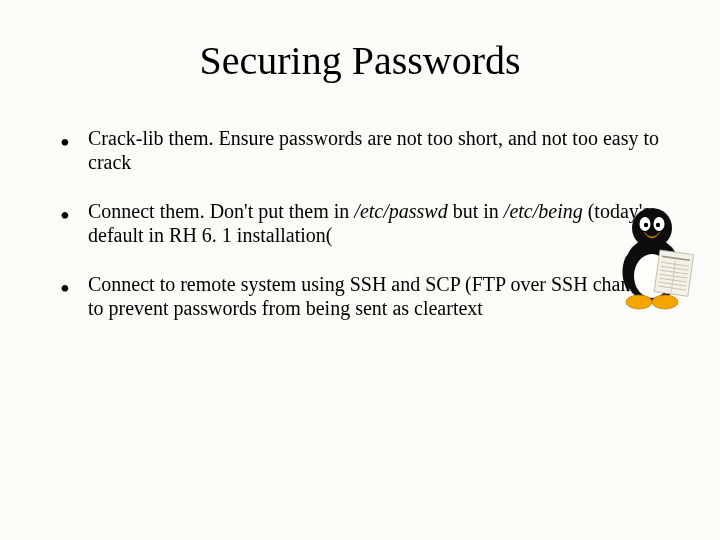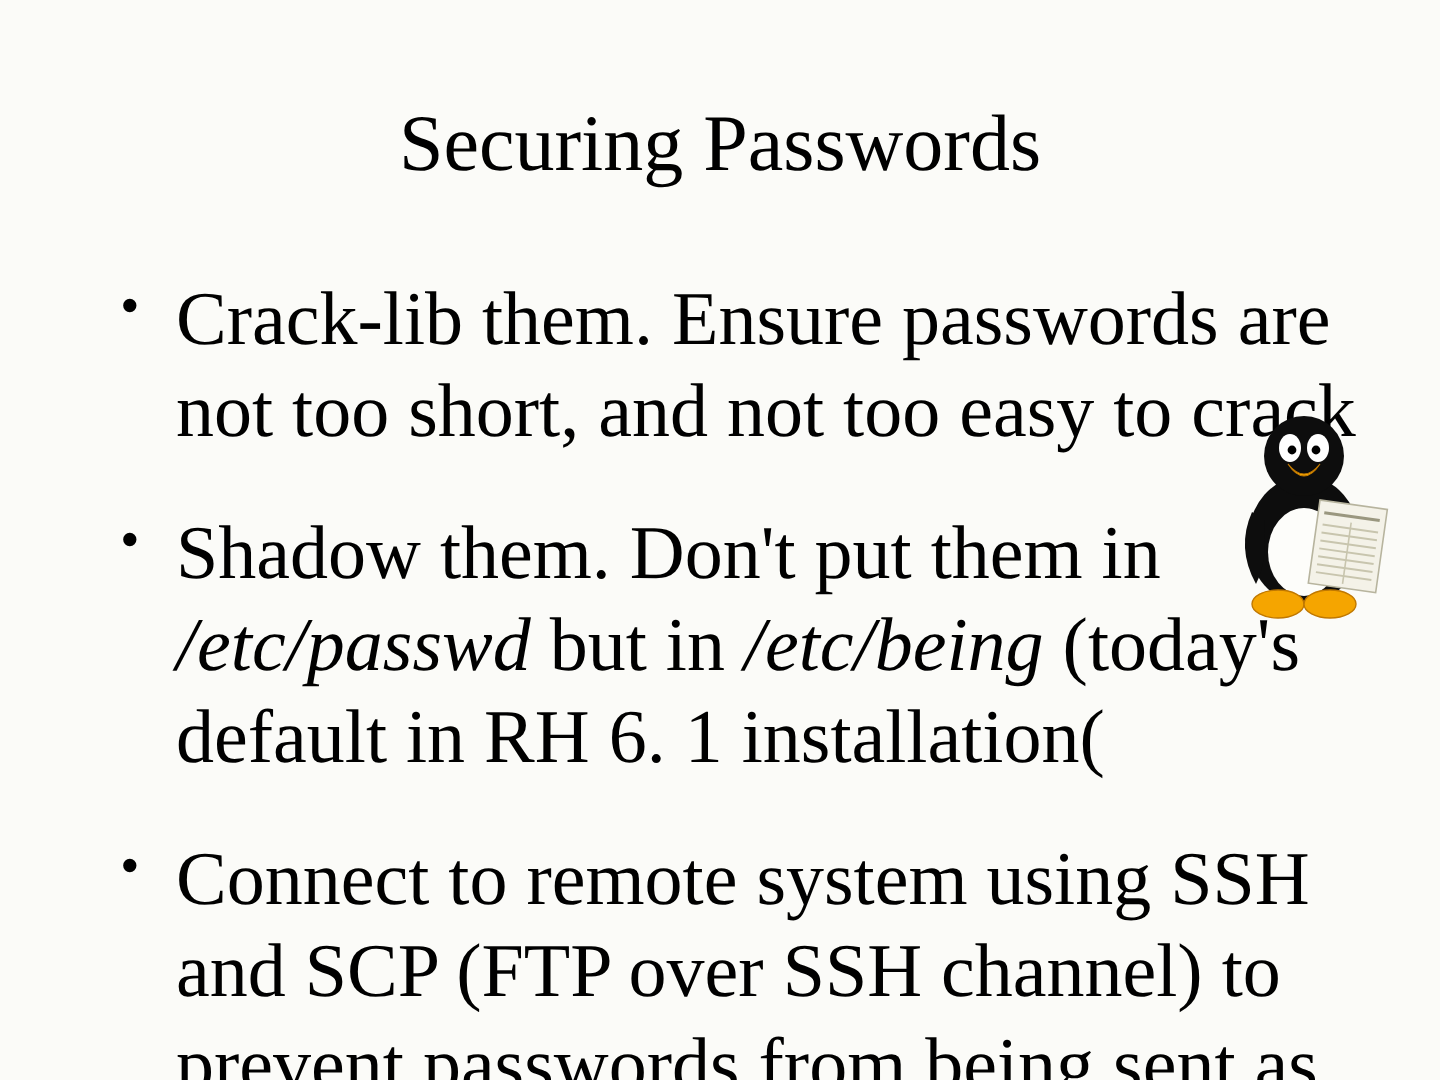--- a/index.html
+++ b/index.html
@@ -8,36 +8,36 @@
     background: #fbfbf8;
     font-family: "Times New Roman", Times, serif;
     color: #000;
     position: relative;
     overflow: hidden;
   }
   .slide {
     width: 720px;
     height: 540px;
     position: relative;
-    padding: 30px 40px 40px 40px;
+    padding: 19px 40px 40px 40px;
   }
   .title {
     text-align: center;
     font-size: 40px;
     font-weight: 400;
     margin-top: 18px;
     margin-bottom: 42px;
   }
   ul.bullets {
     list-style: none;
     padding-left: 20px;
   }
   ul.bullets > li {
     position: relative;
-    font-size: 38px;
+    font-size: 20px;
     line-height: 1.22;
     padding-left: 28px;
     margin-bottom: 6px;
     margin-top: 24px;
   }
   ul.bullets > li::before {
     content: "•";
     position: absolute;
     left: 0;
     top: 0;
@@ -56,21 +56,21 @@
 </style>
 </head>
 <body>
 
 <div class="slide">
 
   <h1 class="title">Securing Passwords</h1>
 
   <ul class="bullets">
     <li><span>Crack-lib them. Ensure passwords are not too short, and not too easy to crack</span><span class="italic"></span><span></span><span class="italic"></span><span></span></li>
-    <li><span>Shadow them. Don't put them in </span><span class="italic">/etc/passwd</span><span> but in </span><span class="italic">/etc/being</span><span> (today's default in RH 6. 1 installation(</span></li>
+    <li><span>Connect them. Don't put them in </span><span class="italic">/etc/passwd</span><span> but in </span><span class="italic">/etc/being</span><span> (today's default in RH 6. 1 installation(</span></li>
     <li><span>Connect to remote system using SSH and SCP (FTP over SSH channel) to prevent passwords from being sent as cleartext</span><span class="italic"></span><span></span><span class="italic"></span><span></span></li>
   </ul>
 
   <div class="tux">
     <svg viewBox="0 0 96 110">
 
       <ellipse cx="46" cy="70" rx="28" ry="32" fill="#0d0d0d"></ellipse>
 
       <ellipse cx="46" cy="76" rx="18" ry="22" fill="#fdfdfa"></ellipse>
 

